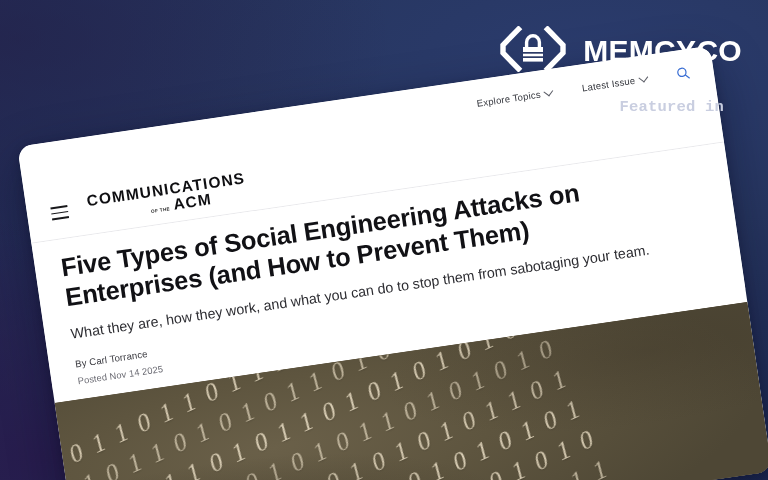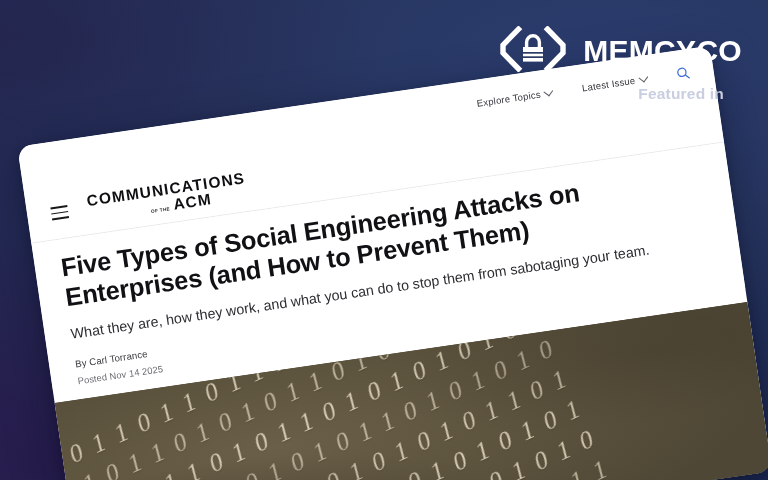--- a/index.html
+++ b/index.html
@@ -56,22 +56,23 @@
     font-weight: bold;
     letter-spacing: 0.3px;
     line-height: 1;
     white-space: nowrap;
   }
   #featured-in {
     color: #c9cee0;
     font-size: 15.5px;
     font-weight: bold;
     letter-spacing: 0.2px;
-    margin-top: 9px;
+    margin-top: 22px;
     margin-right: 18px;
+    font-family: Liberation Mono, monospace;
   }
 
   
   #article-card {
     position: absolute;
     left: 22px;
     top: 126px;
     width: 700px;
     height: 430px;
     background: #ffffff;

